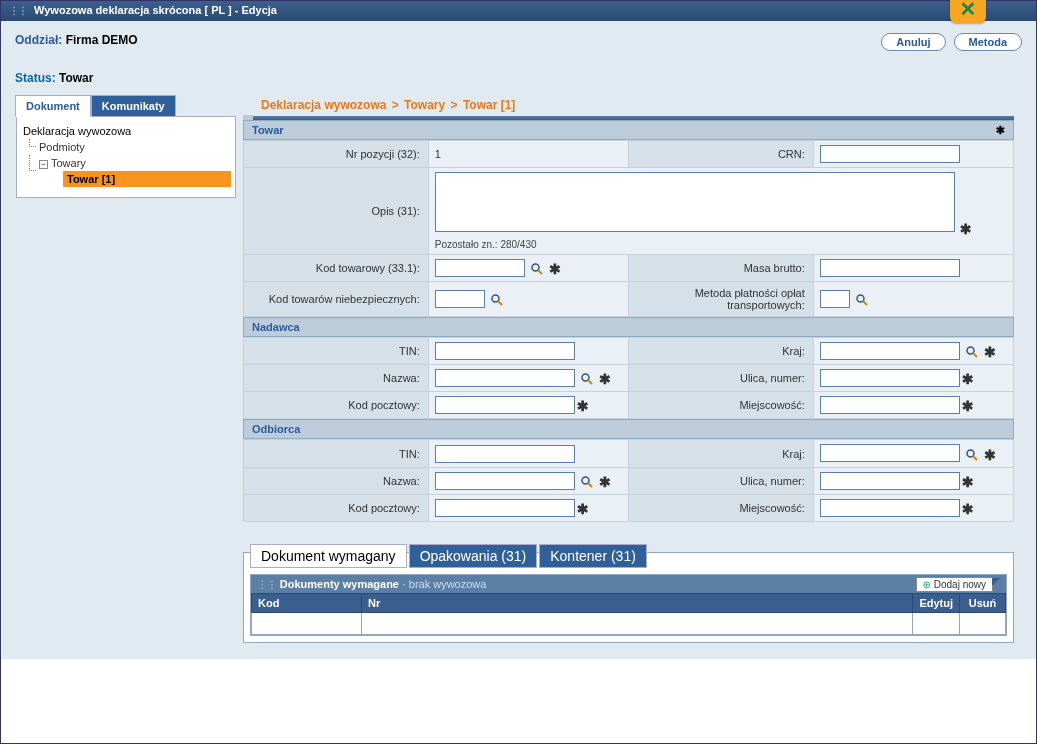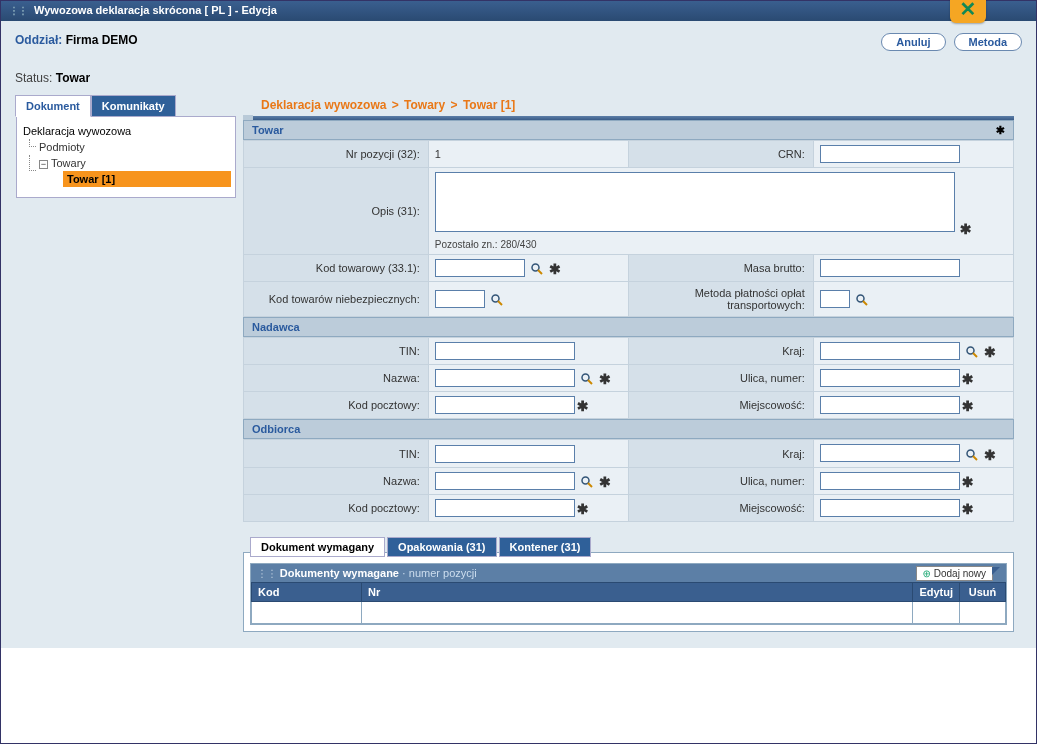--- a/index.html
+++ b/index.html
@@ -10,21 +10,21 @@
 .titlebar::before { content: "⋮⋮"; color: #8ab; margin-right: 4px; font-size: 10px; letter-spacing: -1px; }
 .close-x { position: absolute; right: 50px; top: -6px; width: 36px; height: 28px; background: #f5a623; border-radius: 0 0 6px 6px; display: flex; align-items: center; justify-content: center; font-size: 20px; font-weight: bold; color: #185; cursor: pointer; box-shadow: 0 1px 2px rgba(0,0,0,.3); }
 
 .header-area { padding: 12px 14px 8px 14px; background: #e1eaf0; }
 .header-line { font-size: 12px; margin-bottom: 20px; display: flex; justify-content: space-between; align-items: flex-start; }
 .header-line .label { color: #2a5a9e; font-weight: bold; }
 .header-line .value { color: #000; font-weight: bold; }
 .btn-row { display: flex; gap: 8px; }
 .pill-btn { background: #fff; border: 1px solid #6a89b0; border-radius: 12px; padding: 2px 14px; font-size: 11px; font-weight: bold; color: #2a5a9e; cursor: pointer; }
 .status-line { font-size: 12px; margin-bottom: 10px; }
-.status-line .label { color: #404040; font-weight: normal; }
+.status-line .label { color: #0369a1; font-weight: bold; }
 .status-line .value { color: #000; font-weight: bold; }
 
 
 .left-col { width: 220px; padding: 0; }
 .tabs-left { display: flex; }
 .tab { padding: 4px 10px; font-size: 11px; font-weight: bold; border: 1px solid #aac; background: #2f6099; color: #fff; cursor: pointer; }
 .tab.active { background: #fff; color: #2a5a9e; border-bottom: 1px solid #fff; position: relative; z-index: 2; }
 .tree-panel { border: 1px solid #aac; margin-top: -1px; padding: 6px 4px 10px 6px; background: #fff; margin-left: 1px; margin-right: -1px; }
 .tree-root { color: #000; padding: 2px 0; cursor: pointer; }
 .tree-child { padding-left: 14px; position: relative; }
@@ -51,21 +51,21 @@
 .input { border: 1px solid #5a7faa; padding: 2px 3px; font-size: 11px; width: 140px; background: #fff; }
 .input.tall { width: 520px; height: 60px; resize: none; }
 .lookup { display: inline-block; width: 14px; height: 14px; vertical-align: middle; margin-left: 2px; cursor: pointer; }
 .lookup svg { width: 14px; height: 14px; }
 .req { font-weight: bold; margin-left: 2px; font-size: 14px; vertical-align: middle; }
 .remain { font-size: 10px; color: #444; margin-top: 2px; }
 
 
 .subtabs-wrap { margin-top: 8px; border: 1px solid #8ea9c0; padding: 6px; background: #fff; }
 .subtabs { display: flex; margin-top: -22px; margin-bottom: 6px; }
-.subtab { padding: 3px 10px; font-size: 11px; font-weight: bold; border: 1px solid #aac; background: #2f6099; color: #fff; cursor: pointer; margin-right: 2px; }
+.subtab { padding: 3px 10px; font-size: 14px; font-weight: normal; border: 1px solid #aac; background: #2f6099; color: #fff; cursor: pointer; margin-right: 2px; margin-top: 7px; }
 .subtab.active { background: #fff; color: #000; }
 .docs-head { background: #5c7fa6; color: #fff; padding: 3px 6px; font-size: 11px; display: flex; align-items: center; justify-content: space-between; }
 .docs-head .dh-left::before { content: "⋮⋮ "; color: #bcd; font-size: 10px; }
 .docs-head .brak { font-weight: normal; color: #cde; }
 .add-new { background: #fff; border: 1px solid #888; padding: 1px 6px; font-size: 10px; cursor: pointer; color: #333; }
 .add-new::before { content: "⊕ "; color: #2a7; }
 .docs-table { width: 100%; border-collapse: collapse; }
 .docs-table th { background: #3a5f8f; color: #fff; font-size: 11px; text-align: left; padding: 3px 6px; border: 1px solid #2a4a72; }
 .docs-table td { border: 1px solid #8ea9c0; height: 22px; background: #fff; }
 .docs-table th.action { width: 46px; text-align: center; }
@@ -264,21 +264,21 @@
         <div class="subtabs-wrap">
           <div class="subtabs">
             <div class="subtab active">Dokument wymagany</div>
             <div class="subtab">Opakowania (31)</div>
             <div class="subtab">Kontener (31)</div>
           </div>
           <div class="docs-box">
             <div class="docs-head">
               <div class="dh-left">
                 <b>Dokumenty wymagane</b>
-                <span class="brak"> · <span>numer pozycji</span></span>
+                <span class="brak"> · <span>brak wywozowa</span></span>
               </div>
               <div>
                 <span class="add-new"><span>Dodaj nowy</span></span><span class="triangle"></span>
               </div>
             </div>
             <table class="docs-table">
               <tbody>
                   <tr>
                 <th style="width:110px">Kod</th>
                 <th>Nr</th>

